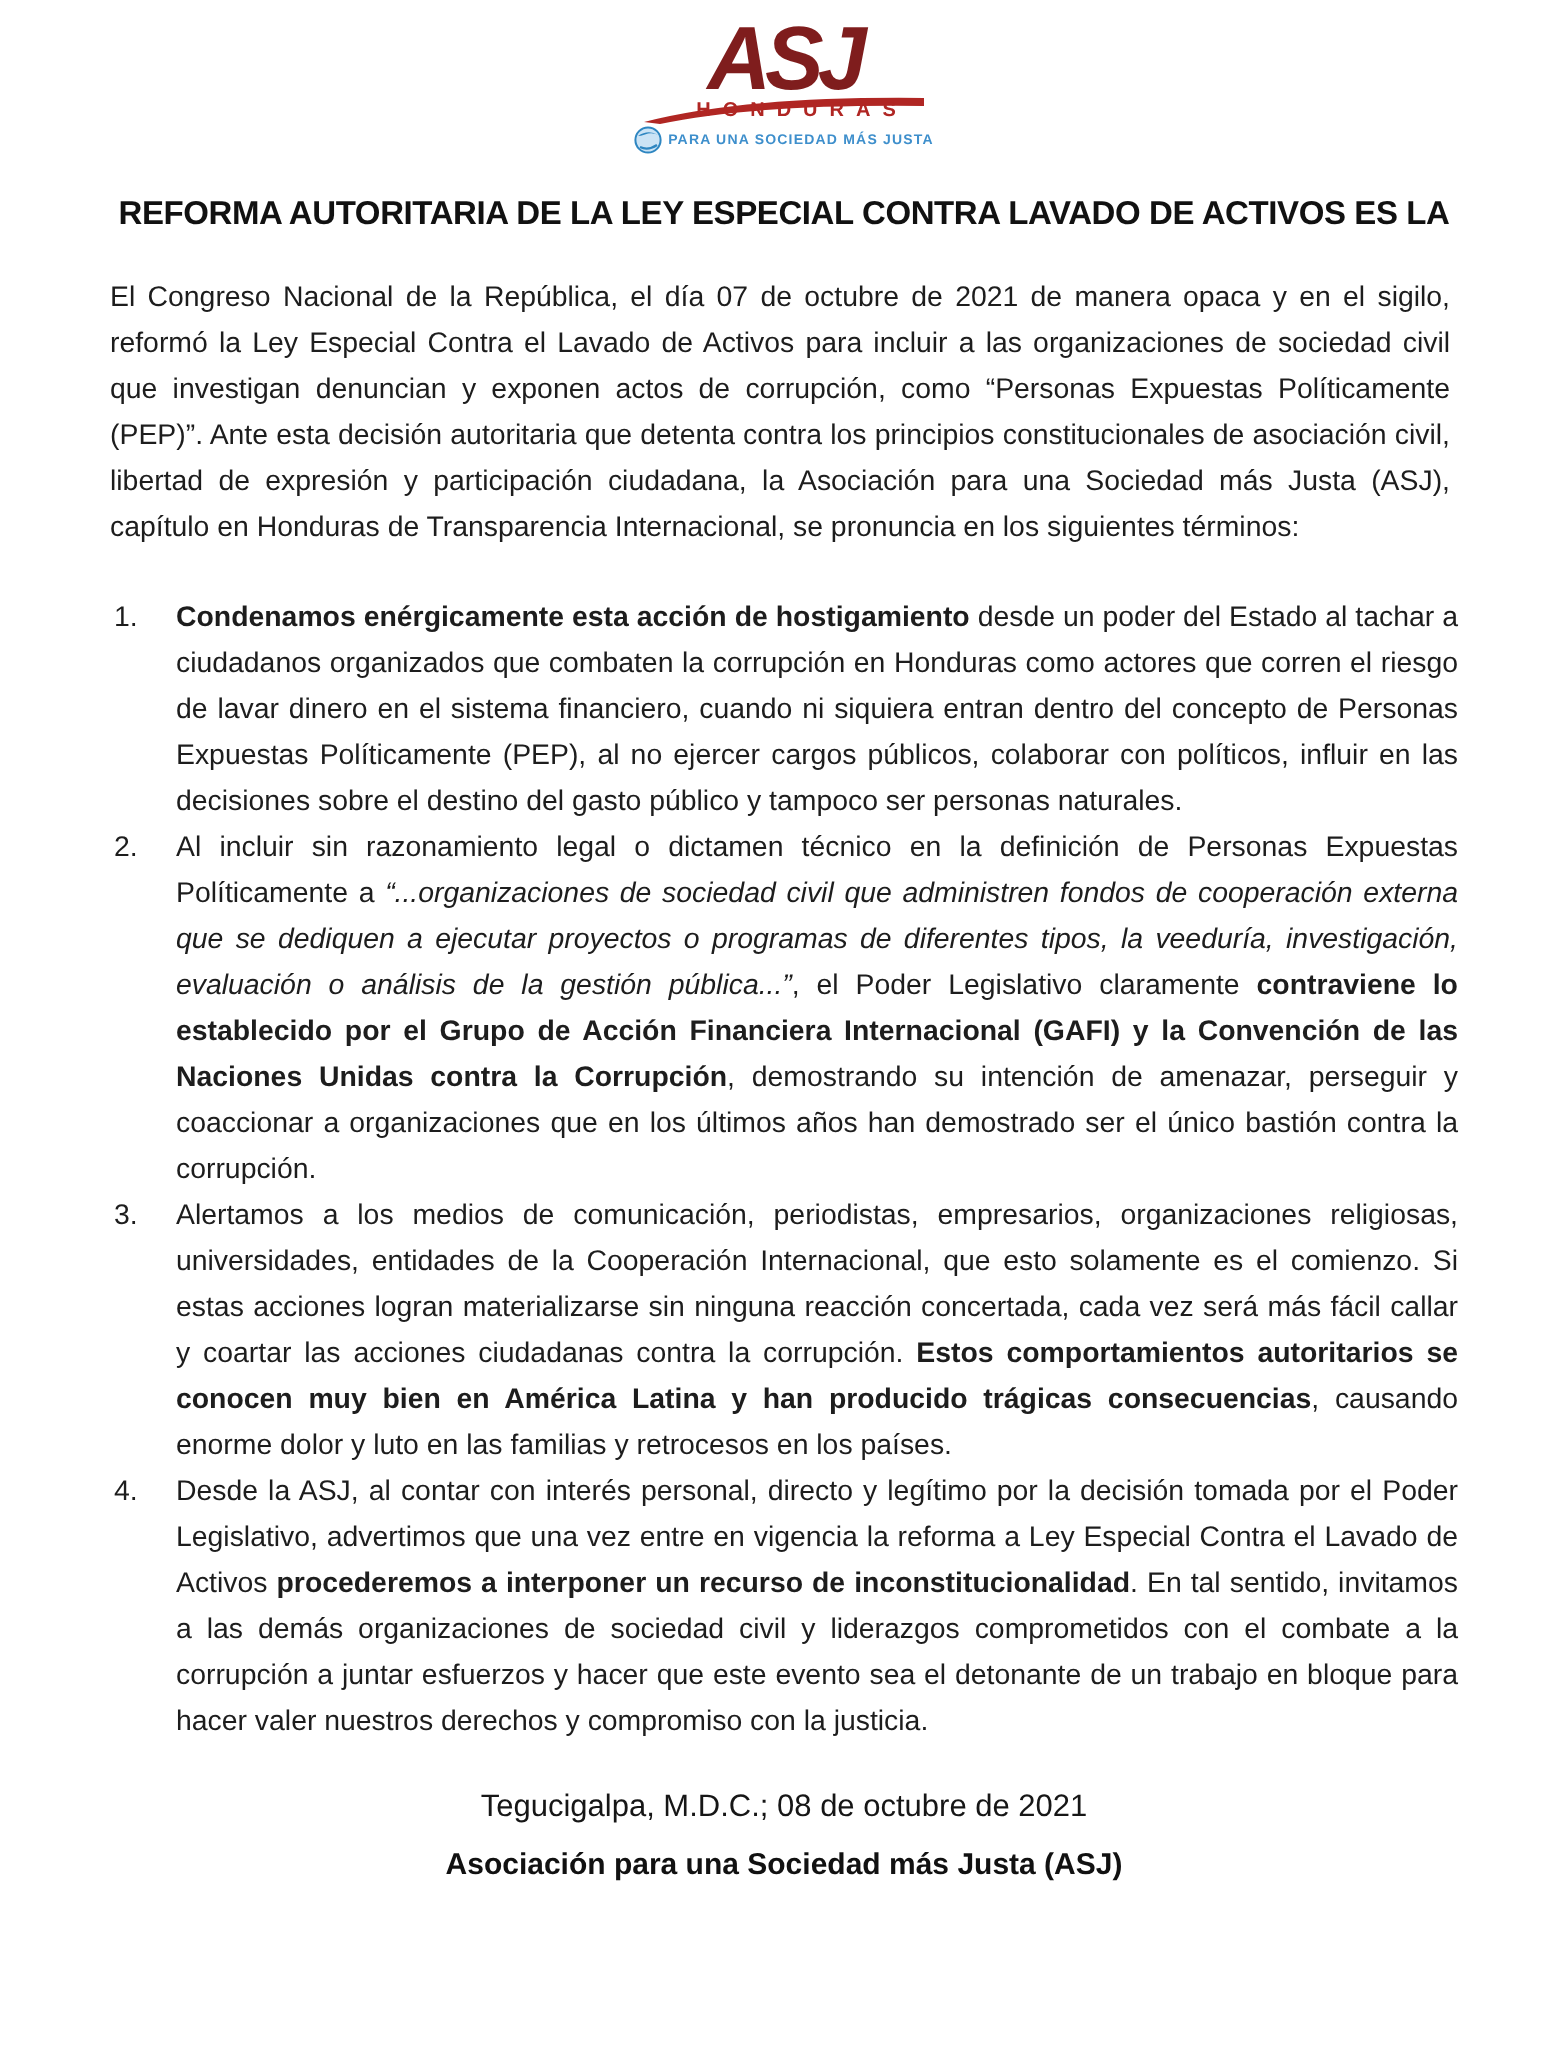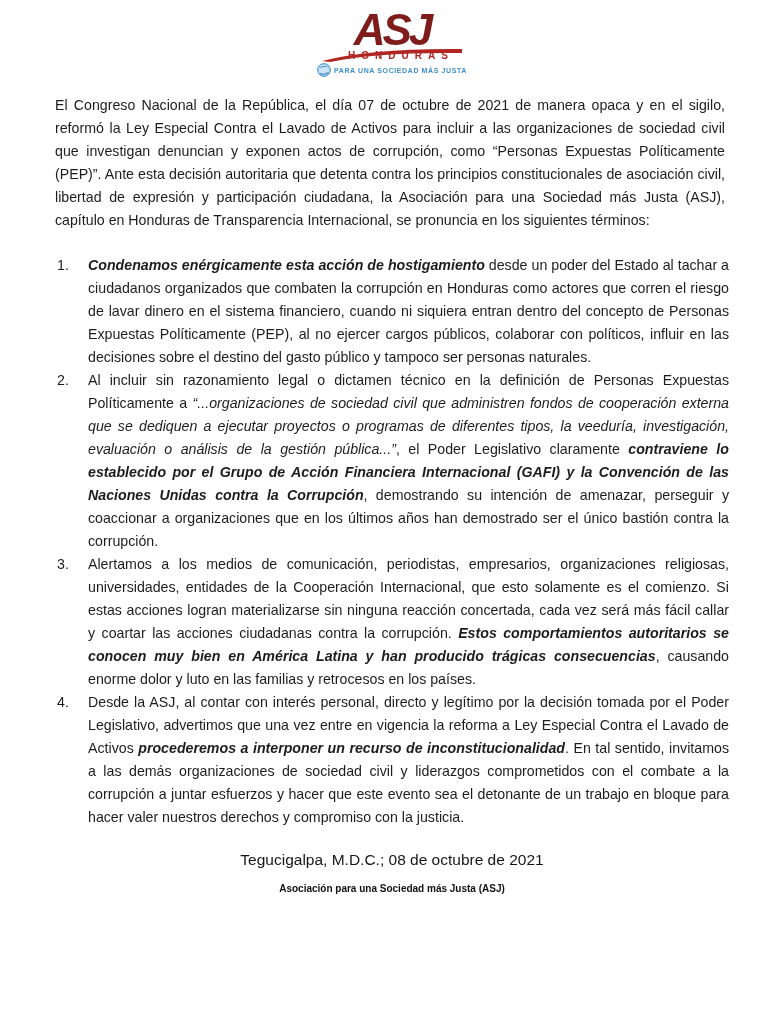--- a/index.html
+++ b/index.html
@@ -104,36 +104,36 @@
   }
   .li-num {
     flex: 0 0 33px;
     padding-left: 2px;
     box-sizing: border-box;
   }
   .li-text {
     flex: 1 1 auto;
     text-align: justify;
   }
-  .seg-bold { font-weight: 700; font-style: italic; }
+  .seg-bold { font-weight: 700; }
   .seg-italic { font-style: italic; }
   .seg-normal { font-weight: 400; }
 
   
   .doc-footer {
     margin-top: 16px;
     text-align: center;
   }
   .dateline {
     font-size: 15.5px;
     line-height: 29px;
     color: #161616;
   }
   .signature {
-    font-size: 10px;
+    font-size: 15px;
     font-weight: 700;
     line-height: 29px;
     color: #111111;
   }
 </style>
 </head>
 <body>
 
 <div class="page">
 
@@ -149,20 +149,21 @@
           <circle cx="7" cy="7" r="6.3" fill="#CBE3F5" stroke="#2E86C1" stroke-width="1"></circle>
           <path d="M2 5 Q 7 1.5 12.2 4.5 Q 9 3 5.5 4.2 Q 3.2 5 2 5 Z" fill="#2E86C1"></path>
           <path d="M3 10.5 Q 7 12.5 11.5 9.5" fill="none" stroke="#2E86C1" stroke-width="1.1"></path>
         </svg>
       </span>
       <span class="logo-tagline">PARA UNA SOCIEDAD MÁS JUSTA</span>
     </div>
   </header>
 
   <section class="heading">
+    <div class="headline">REFORMA AUTORITARIA DE LA LEY ESPECIAL CONTRA LAVADO DE ACTIVOS ES LA</div>
   </section>
 
   <p class="intro"><span class="seg-normal">El Congreso Nacional de la República, el día 07 de octubre de 2021 de manera opaca y en el sigilo, reformó la Ley Especial Contra el Lavado de Activos para incluir a las organizaciones de sociedad civil que investigan denuncian y exponen actos de corrupción, como “Personas Expuestas Políticamente (PEP)”. Ante esta decisión autoritaria que detenta contra los principios constitucionales de asociación civil, libertad de expresión y participación ciudadana, la Asociación para una Sociedad más Justa (ASJ), capítulo en Honduras de Transparencia Internacional, se pronuncia en los siguientes términos:</span></p>
 
   <ol class="doc-list">
     <li>
       <span class="li-num">1.</span>
       <div class="li-text"><span class="seg-bold">Condenamos enérgicamente esta acción de hostigamiento </span><span class="seg-normal">desde un poder del Estado al tachar a ciudadanos organizados que combaten la corrupción en Honduras como actores que corren el riesgo de lavar dinero en el sistema financiero, cuando ni siquiera entran dentro del concepto de Personas Expuestas Políticamente (PEP), al no ejercer cargos públicos, colaborar con políticos, influir en las decisiones sobre el destino del gasto público y tampoco ser personas naturales.</span></div>
     </li>
     <li>

